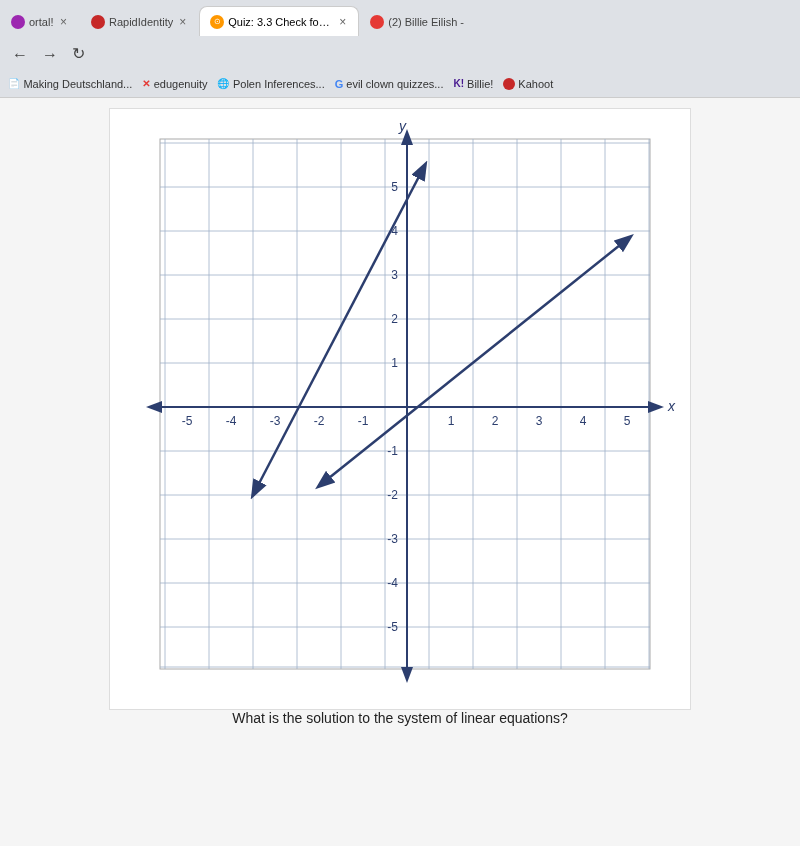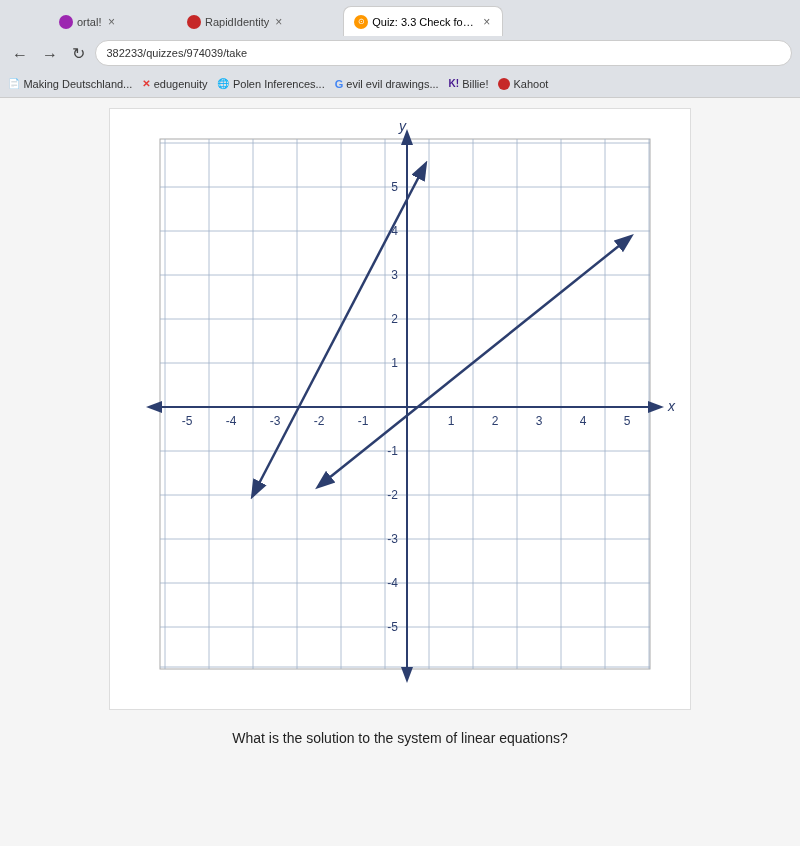--- a/index.html
+++ b/index.html
@@ -33,21 +33,20 @@
       font-size: 12px;
       border-radius: 8px 8px 0 0;
       background: #dee1e6;
       color: #444;
       max-width: 160px;
       min-width: 80px;
       gap: 4px;
       cursor: pointer;
       border: 1px solid transparent;
       border-bottom: none;
-      margin-left: 48px;
     }
 
     .tab.active {
       background: #fff;
       border-color: #ccc;
       color: #000;
     }
 
     .tab-icon {
       width: 14px;
@@ -143,21 +142,21 @@
     .graph-container {
       background: #fff;
       border: 1px solid #ddd;
       padding: 10px;
       display: flex;
       justify-content: center;
       align-items: center;
     }
 
     .question-text {
-      margin-top: 20px;
+      margin-top: 0;
       font-size: 14px;
       color: #222;
       text-align: center;
     }
 
     
     .billie-icon {
       background: #e53935;
       border-radius: 50%;
       width: 14px;
@@ -198,47 +197,48 @@
     <div class="tab">
       <span class="tab-icon rapid-icon"></span>
       <span class="tab-label">RapidIdentity</span>
       <span class="tab-close">×</span>
     </div>
     <div class="tab active">
       <span class="tab-icon quiz-icon">⊙</span>
       <span class="tab-label">Quiz: 3.3 Check for Understan…</span>
       <span class="tab-close">×</span>
     </div>
+    <div class="tab">
+      <span class="tab-icon billie-icon"></span>
+      <span class="tab-label">(2) Billie Eilish -</span>
+    </div>
   </div>
 
   <div class="address-bar-row">
     <span class="nav-btn">←</span>
     <span class="nav-btn">→</span>
     <span class="nav-btn">↻</span>
-    <div class="address-bar">
-      <span>382233/quizzes/974039/take</span>
-    </div>
   </div>
 
   <div class="bookmarks-bar">
     <div class="bookmark-item">
       <span class="bookmark-icon">📄</span>
       <span>Making Deutschland...</span>
     </div>
     <div class="bookmark-item">
       <span class="bookmark-icon x-mark">✕</span>
       <span>edugenuity</span>
     </div>
     <div class="bookmark-item">
       <span class="bookmark-icon">🌐</span>
       <span>Polen Inferences...</span>
     </div>
     <div class="bookmark-item">
       <span class="bookmark-icon" style="color:#4285f4; font-weight:bold; font-size:11px;">G</span>
-      <span>evil evil drawings...</span>
+      <span>evil clown quizzes...</span>
     </div>
     <div class="bookmark-item">
       <span class="bookmark-icon" style="color:#46178f; font-weight:bold; font-size:10px;">K!</span>
       <span>Billie!</span>
     </div>
     <div class="bookmark-item">
       <span class="bookmark-icon rapid-icon" style="background:#c62828; border-radius:50%; width:12px; height:12px; display:inline-block;"></span>
       <span>Kahoot</span>
     </div>
   </div>

